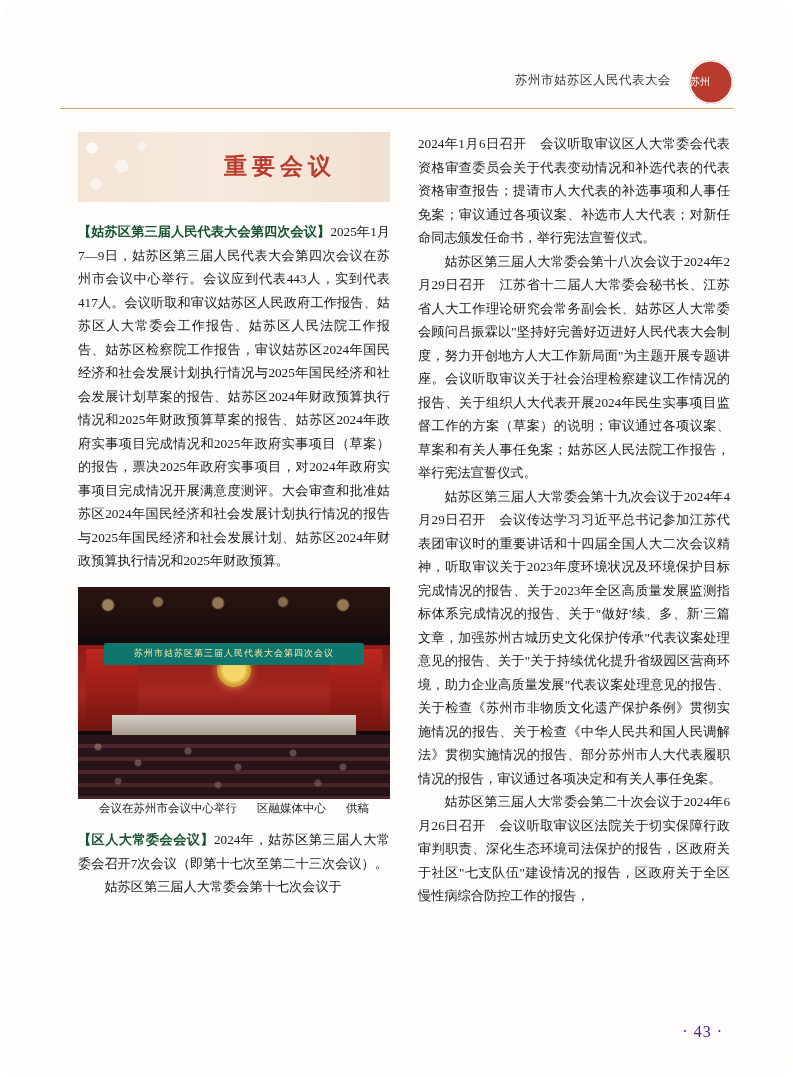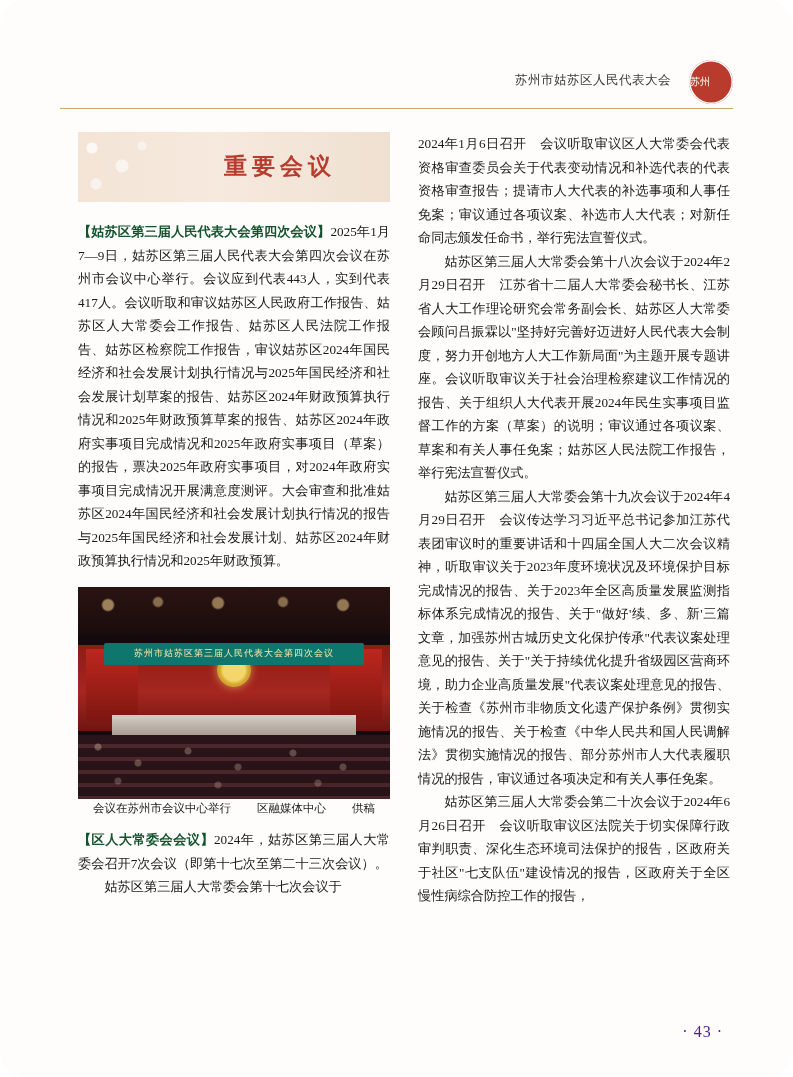--- a/index.html
+++ b/index.html
@@ -210,21 +210,21 @@
   .caption {
     margin-top: 8px;
     font-size: 11.5px;
     line-height: 1.7;
     text-align: center;
     color: #222;
   }
   .caption-line2 {
     display: flex;
     justify-content: center;
-    gap: 26px;
+    gap: 20px;
     font-size: 11.5px;
     line-height: 1.7;
   }
 
   .page-number {
     position: absolute;
     right: 70px;
     bottom: 36px;
     font-size: 16px;
     color: #4c1d95;

